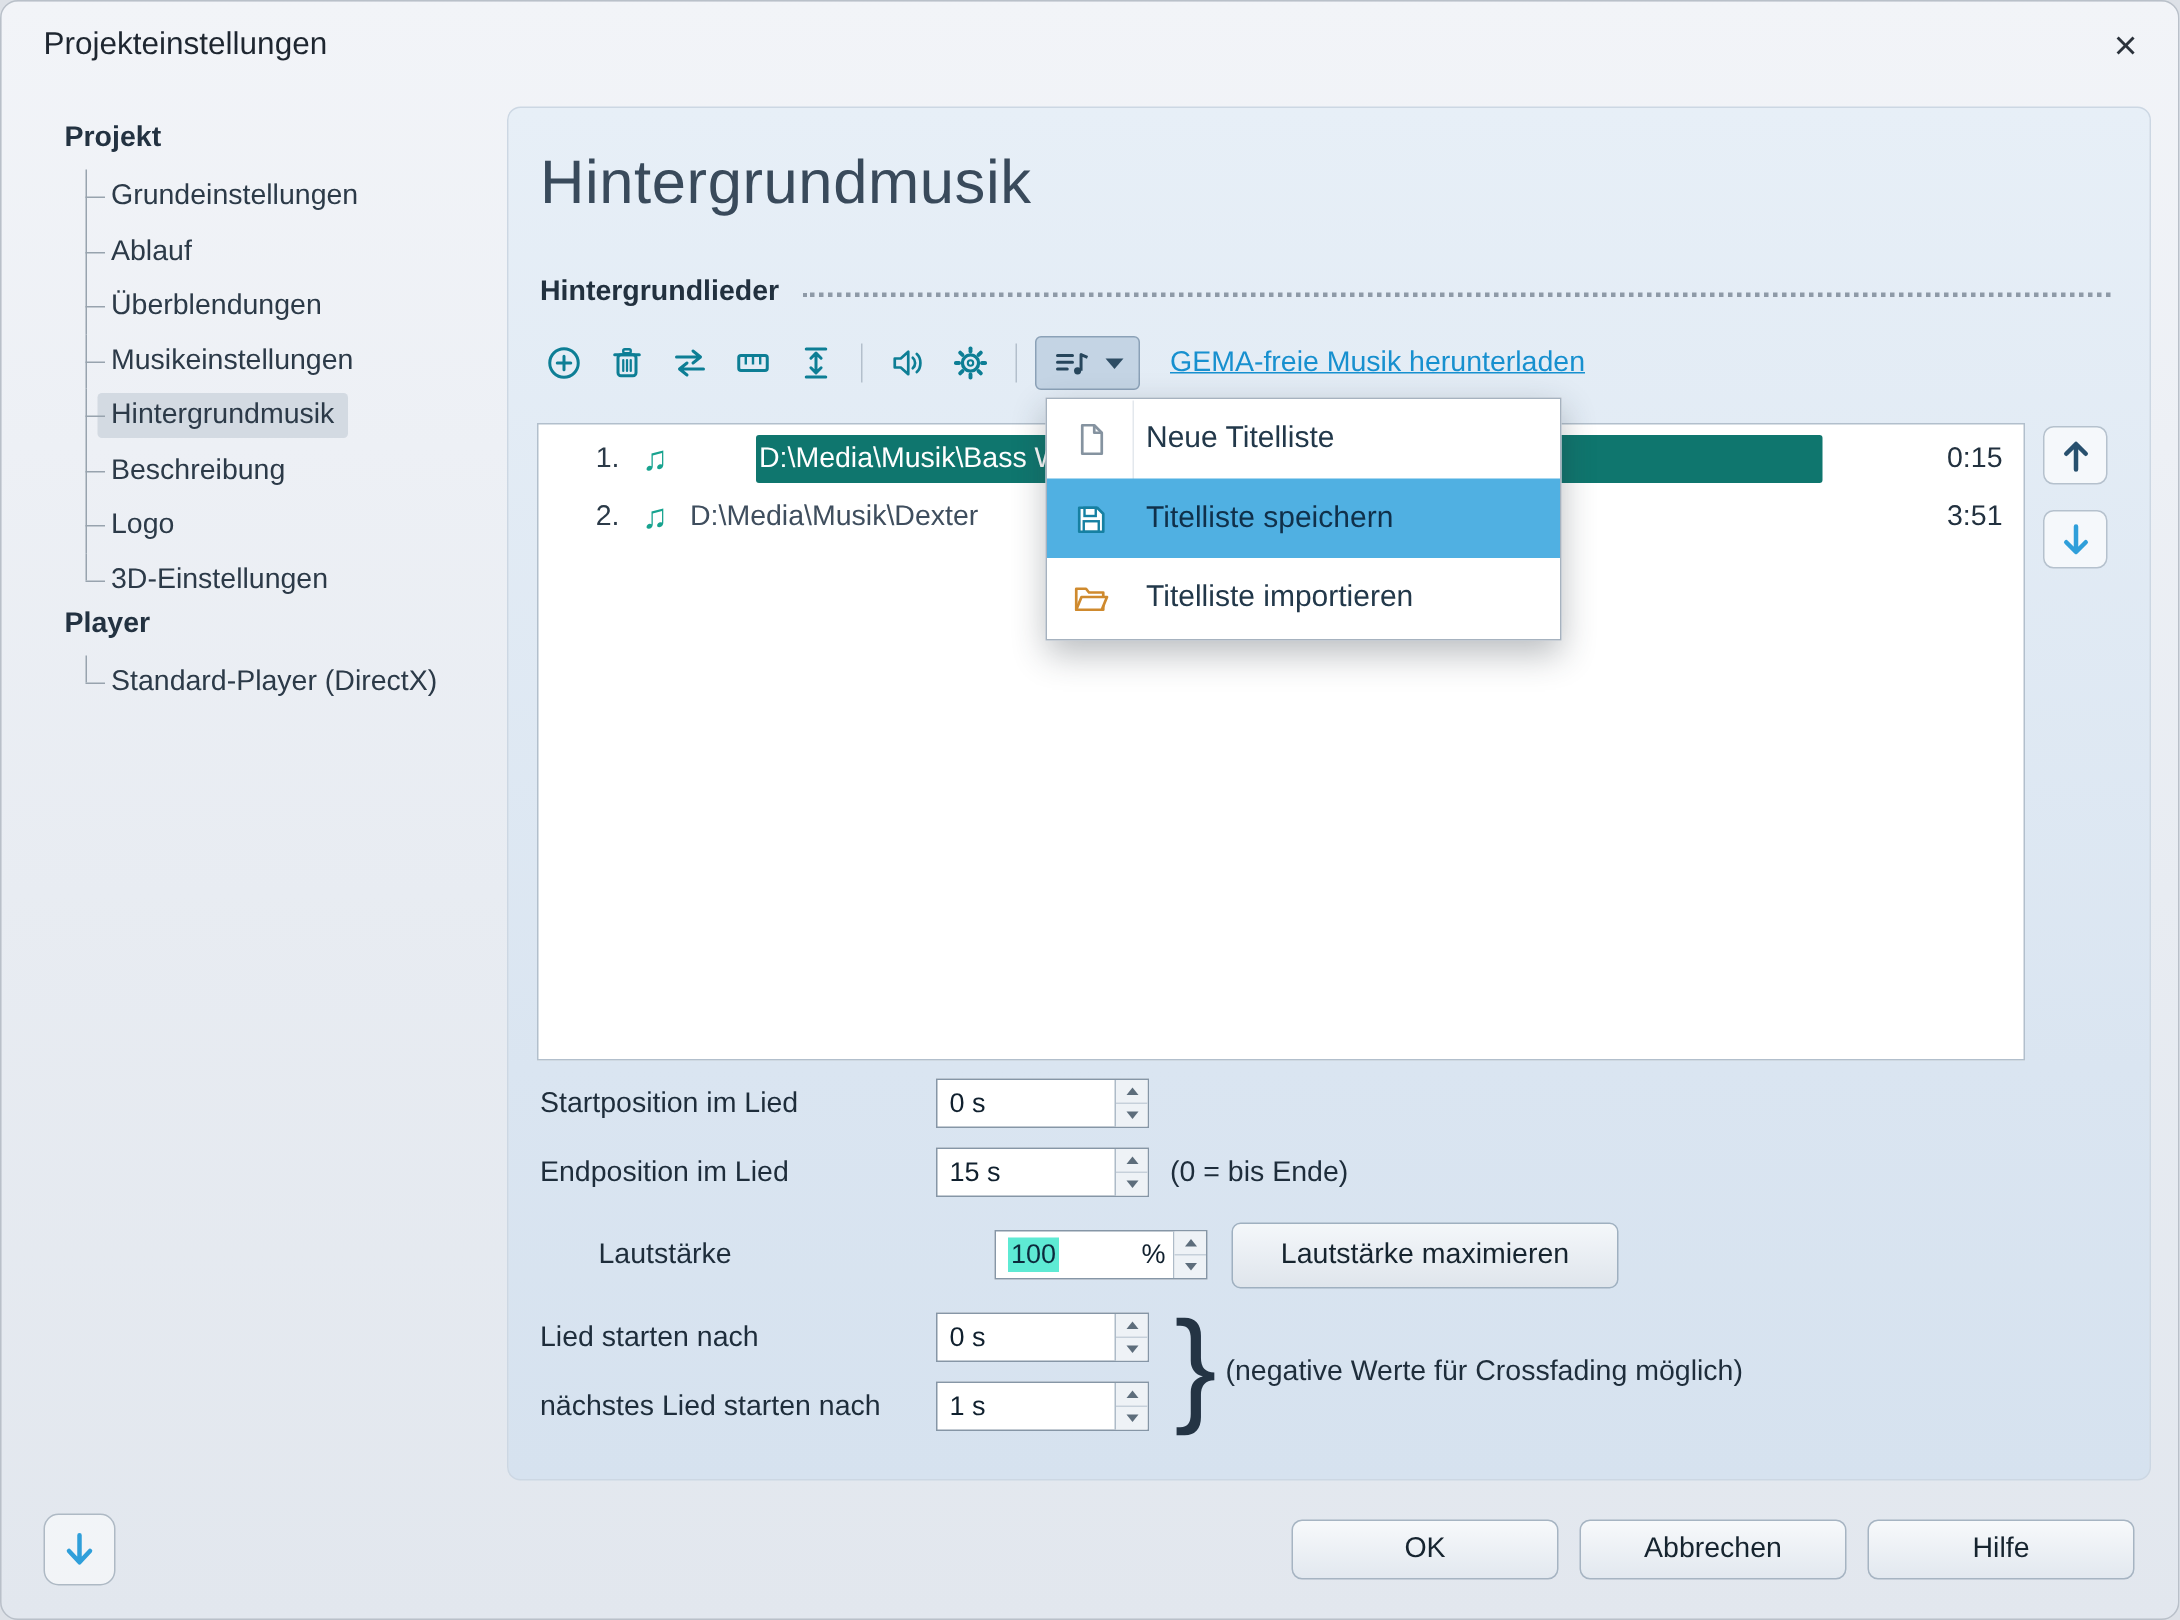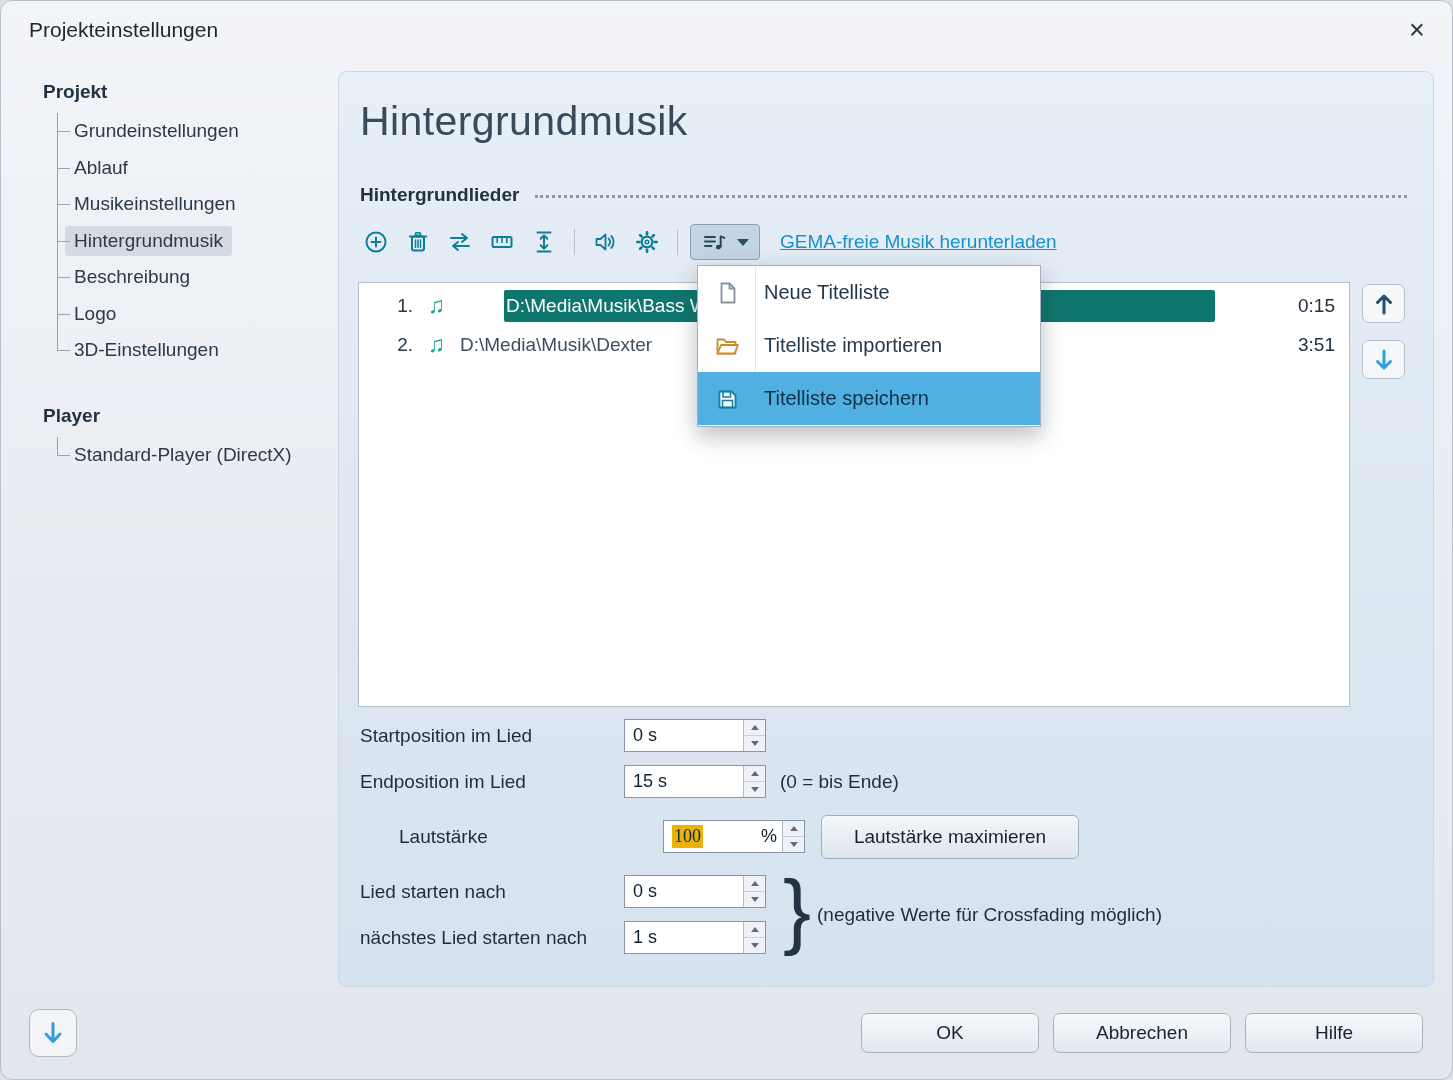--- a/index.html
+++ b/index.html
@@ -52,21 +52,21 @@
   .mlabel{font-size:20px;color:#22384a;margin-left:8px;}
   .mrow.sel{background:#50b0e2;}
   .mrow.sel .mlabel{color:#10304a;}
   
   .frow{position:absolute;left:21px;height:34px;display:flex;align-items:center;width:1000px;}
   .flabel{font-size:19px;color:#1e2d3b;}
   .spin{position:absolute;left:264px;top:0;width:142px;height:33px;display:flex;align-items:stretch;background:#fff;
         border:1px solid #8696a6;box-sizing:border-box;}
   .sval{flex:1;display:flex;align-items:center;padding-left:8px;font-size:18px;color:#10202e;}
   .sunit{margin-left:auto;padding-right:5px;}
-  .vsel{background:#eab308;color:#0c2a3c;padding:1px 2px;font-family:Liberation Serif, serif;}
+  .vsel{background:#5eead4;color:#0c2a3c;padding:1px 2px;}
   .sarrows{width:21px;border-left:1px solid #aebbc8;display:flex;flex-direction:column;flex:none;}
   .sarrows .sa{flex:1;display:flex;align-items:center;justify-content:center;background:#eef2f6;}
   .sarrows .sa + .sa{border-top:1px solid #c6d0da;}
   .tri-up{width:0;height:0;border-left:4px solid transparent;border-right:4px solid transparent;border-bottom:5px solid #5d6d7b;}
   .tri-dn{width:0;height:0;border-left:4px solid transparent;border-right:4px solid transparent;border-top:5px solid #5d6d7b;}
   .fnote{position:absolute;left:420px;font-size:19px;color:#1e2d3b;white-space:nowrap;}
   .maxbtn{position:absolute;left:422px;top:-5px;width:258px;height:44px;display:flex;align-items:center;justify-content:center;
           font-size:19px;color:#16242f;background:linear-gradient(180deg,#f4f7fa,#dfe5ec);border:1px solid #9fb0c0;border-radius:6px;box-sizing:border-box;}
   .brace{position:absolute;left:444px;top:796px;font-size:84px;font-weight:300;color:#243444;line-height:1;}
   .cfnote{position:absolute;left:478px;top:832px;font-size:19px;color:#1e2d3b;}
@@ -87,20 +87,23 @@
 
   <div class="sbgroup" style="top:80px;">Projekt</div>
   <div class="tree" style="top:112px;">
     <div class="titem">
         <span class="tlabel">Grundeinstellungen</span>
       </div>
     <div class="titem">
         <span class="tlabel">Ablauf</span>
       </div>
     <div class="titem">
+        <span class="tlabel">Überblendungen</span>
+      </div>
+    <div class="titem">
         <span class="tlabel">Musikeinstellungen</span>
       </div>
     <div class="titem sel">
         <span class="tlabel">Hintergrundmusik</span>
       </div>
     <div class="titem">
         <span class="tlabel">Beschreibung</span>
       </div>
     <div class="titem">
         <span class="tlabel">Logo</span>
@@ -239,39 +242,39 @@
       <div class="gutter-line"></div>
       <div class="mrow">
         <span class="micon">
           <svg width="26" height="26" viewBox="0 0 26 26">
             <path d="M7.5 3.5 H15.5 L20.5 8.5 V22.5 H7.5 Z" fill="#fff" stroke="#8593a0" stroke-width="1.8" stroke-linejoin="round"></path>
             <path d="M15.5 3.5 V8.5 H20.5" fill="none" stroke="#8593a0" stroke-width="1.8" stroke-linejoin="round"></path>
           </svg>
         </span>
         <span class="mlabel">Neue Titelliste</span>
       </div>
-      <div class="mrow">
-        <span class="micon">
-          <svg width="26" height="26" viewBox="0 0 26 26">
-            <path d="M3.5 20.5 V6.5 H10 L12 9 H21.5 V20.5 Z" fill="#fff" stroke="#cf8a2e" stroke-width="1.8" stroke-linejoin="round"></path>
-            <path d="M3.5 20.5 L7 12 H24 L20.5 20.5 Z" fill="#fff" stroke="#cf8a2e" stroke-width="1.8" stroke-linejoin="round"></path>
-          </svg>
-        </span>
-        <span class="mlabel">Titelliste importieren</span>
-      </div>
       <div class="mrow sel">
         <span class="micon">
           <svg width="26" height="26" viewBox="0 0 26 26">
             <path d="M5.5 5.5 H17.5 L21.5 9.5 V21.5 H5.5 Z" fill="#fff" stroke="#1680a2" stroke-width="1.8" stroke-linejoin="round"></path>
             <rect x="9" y="5.5" width="7.5" height="5.5" fill="none" stroke="#1680a2" stroke-width="1.6"></rect>
             <rect x="8.5" y="14.5" width="10" height="7" fill="none" stroke="#1680a2" stroke-width="1.6"></rect>
           </svg>
         </span>
         <span class="mlabel">Titelliste speichern</span>
       </div>
+      <div class="mrow">
+        <span class="micon">
+          <svg width="26" height="26" viewBox="0 0 26 26">
+            <path d="M3.5 20.5 V6.5 H10 L12 9 H21.5 V20.5 Z" fill="#fff" stroke="#cf8a2e" stroke-width="1.8" stroke-linejoin="round"></path>
+            <path d="M3.5 20.5 L7 12 H24 L20.5 20.5 Z" fill="#fff" stroke="#cf8a2e" stroke-width="1.8" stroke-linejoin="round"></path>
+          </svg>
+        </span>
+        <span class="mlabel">Titelliste importieren</span>
+      </div>
     </div>
 
     <div class="frow" style="top:647px;align-items:center;">
       <span class="flabel">Startposition im Lied</span>
       <span class="spin">
         <span class="sval">0 s</span>
         <span class="sarrows">
           <span class="sa">
               <span class="tri-up"></span>
             </span>

